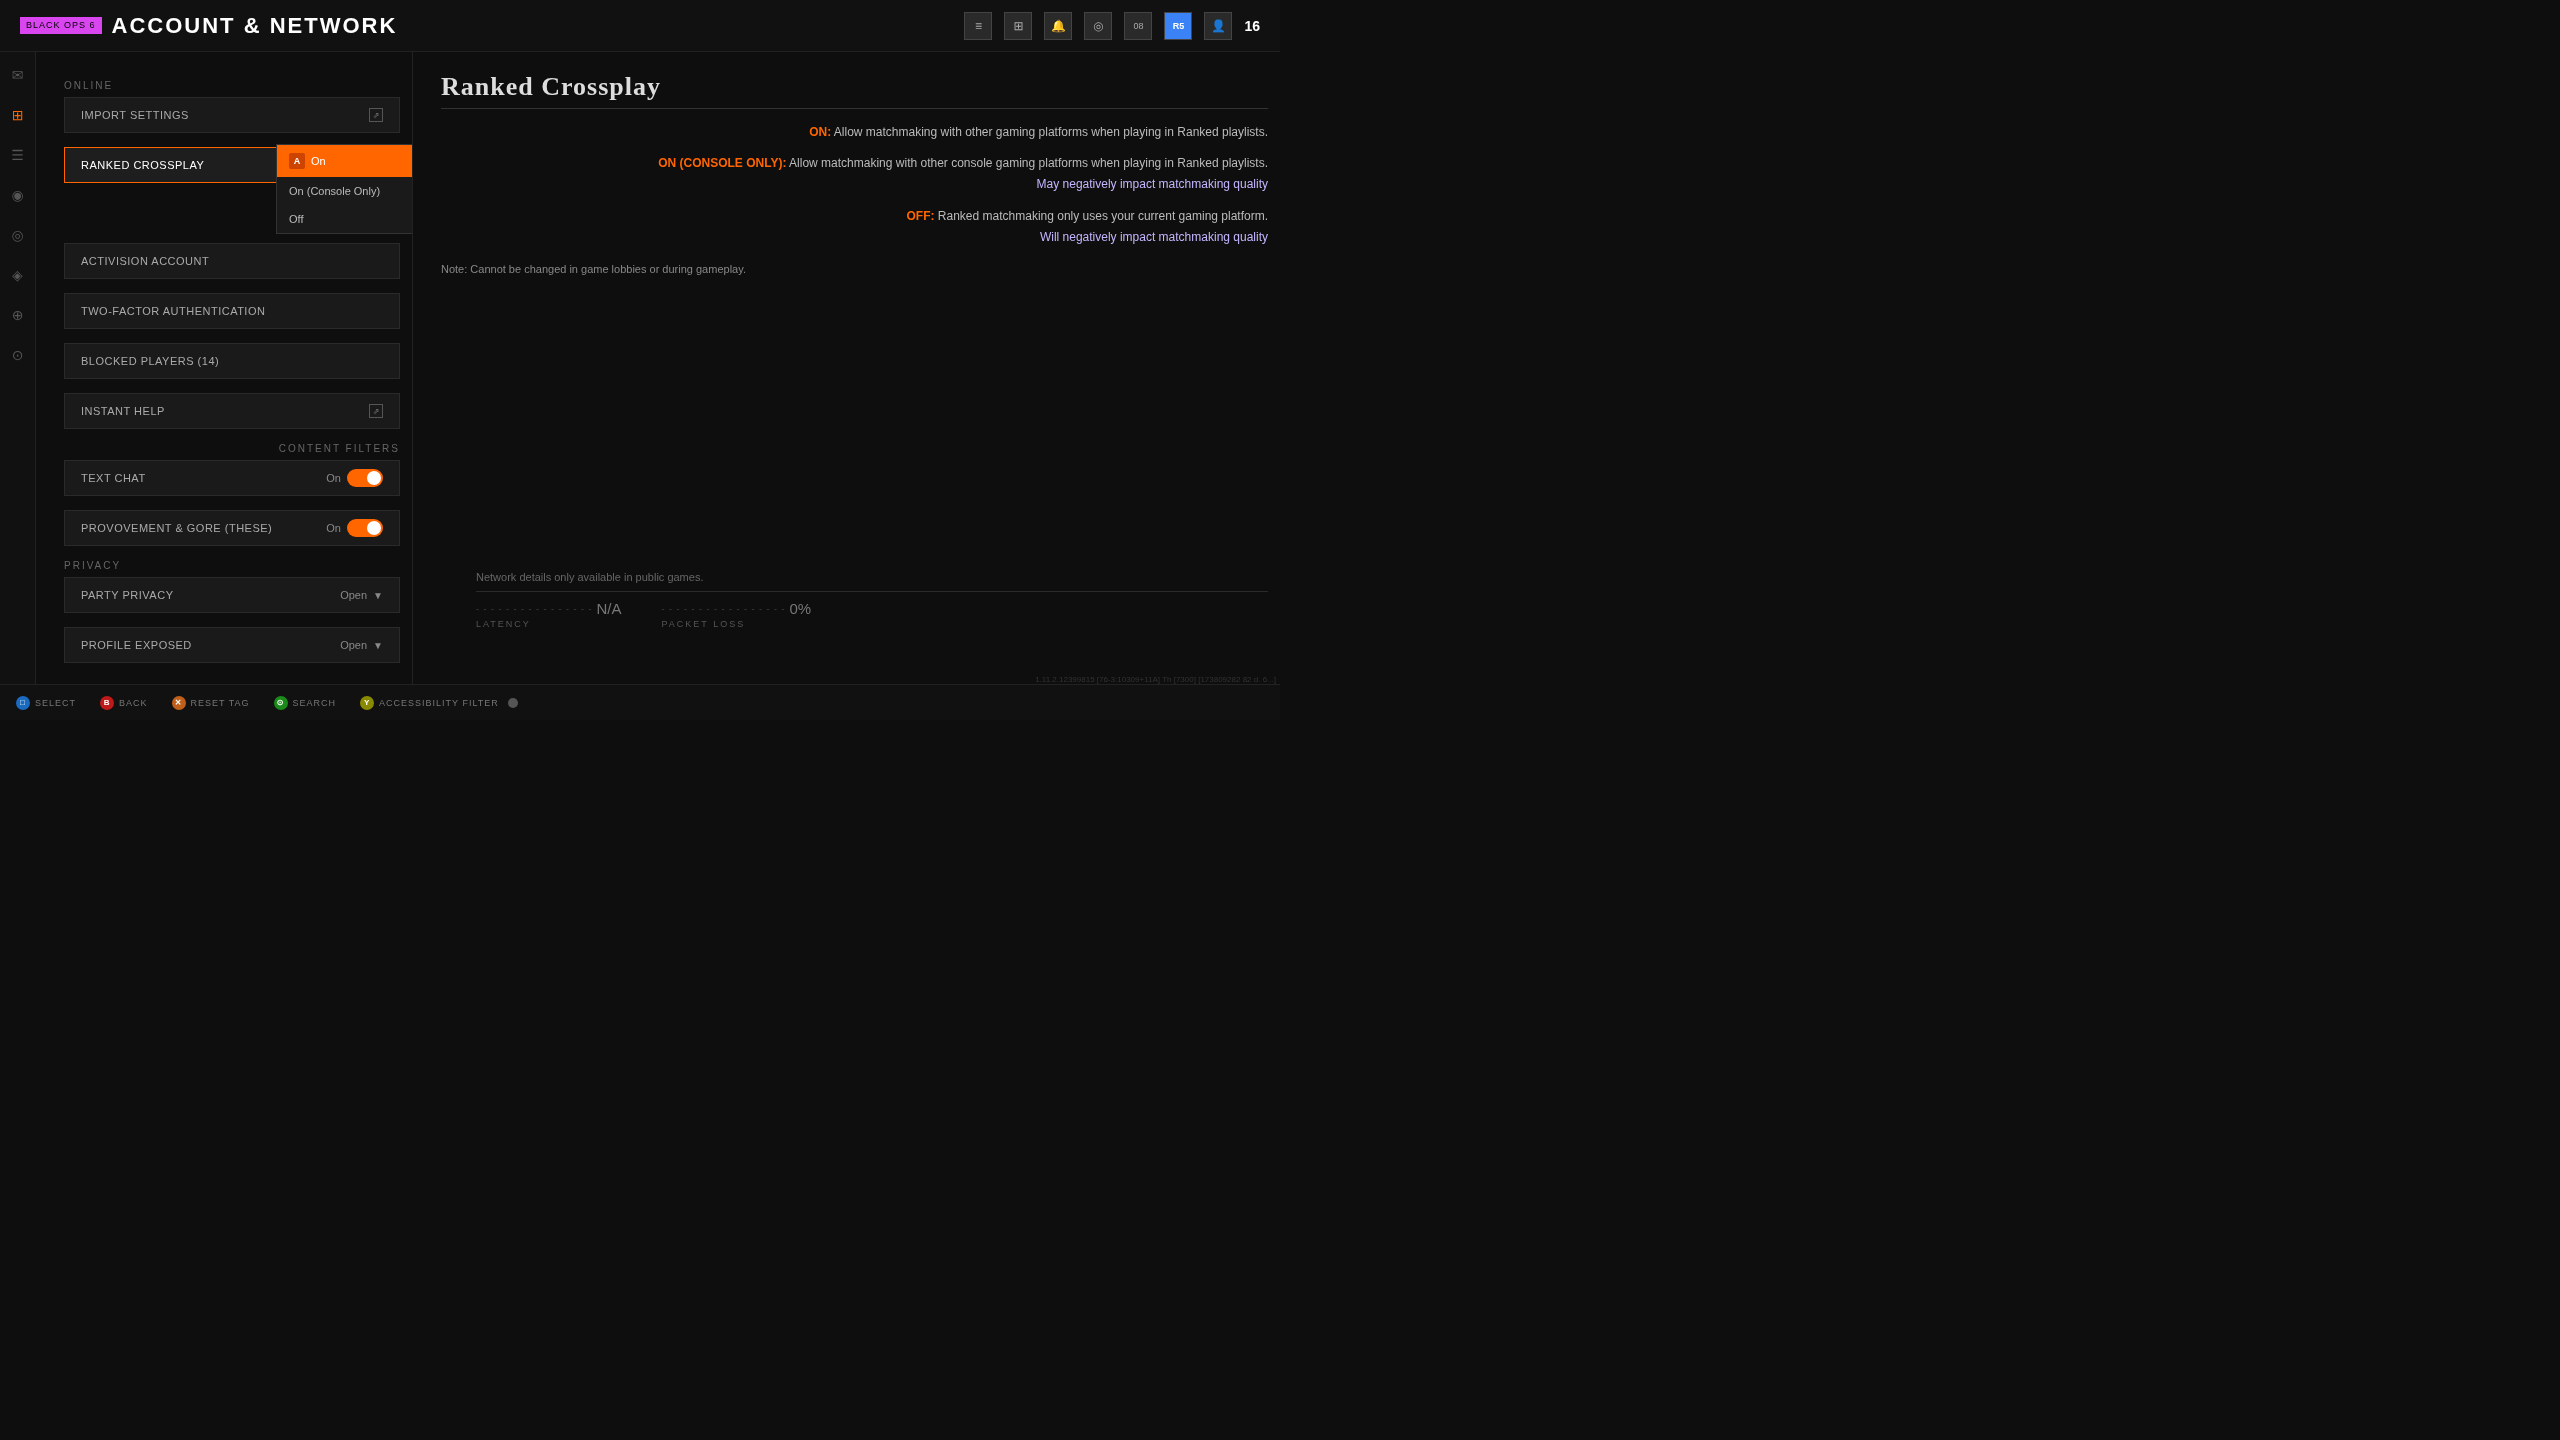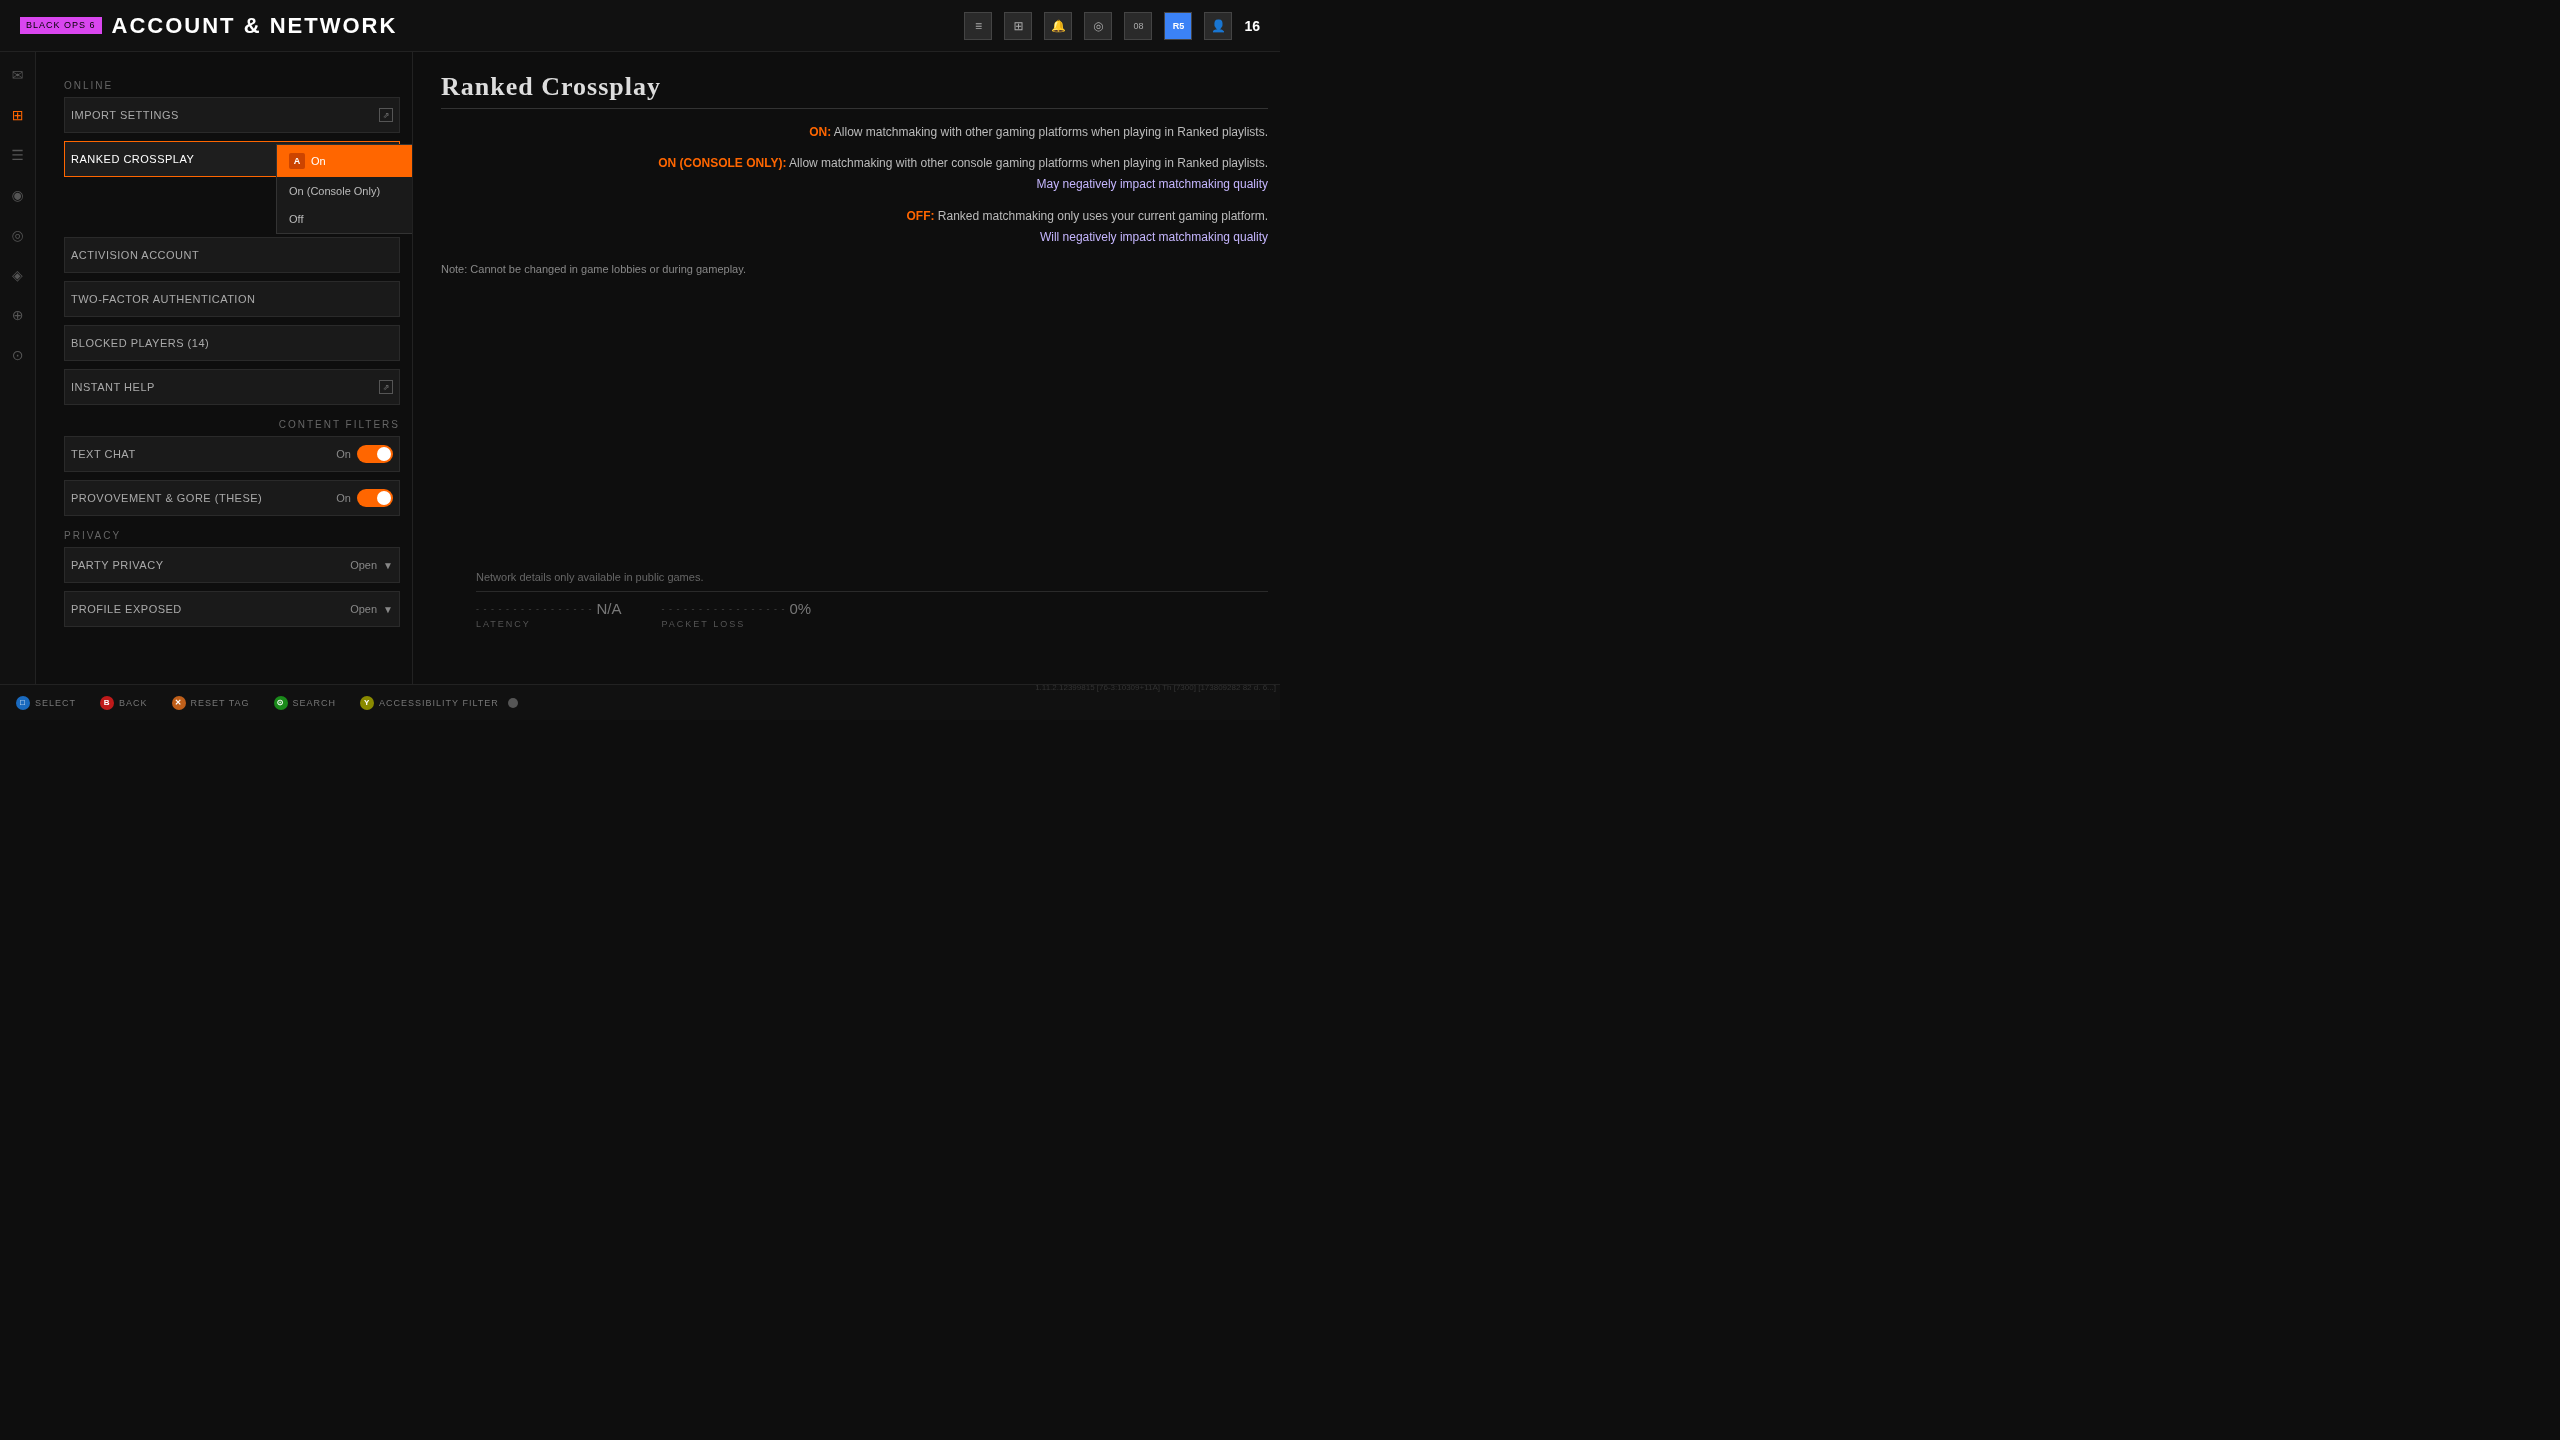--- a/index.html
+++ b/index.html
@@ -119,22 +119,22 @@
       text-transform: uppercase;
       margin-bottom: 6px;
       margin-top: 12px;
     }
     .setting-row {
       display: flex;
       align-items: center;
       justify-content: space-between;
       background: #1a1a1a;
       border: 1px solid #2a2a2a;
-      padding: 8px 6px;
-      margin-bottom: 8px;
+      padding: 8px 16px;
+      margin-bottom: 14px;
       min-height: 36px;
       cursor: pointer;
       position: relative;
     }
     .setting-row.active-row { background: #1e1e1e; border-color: #f60; }
     .setting-row-label {
       font-size: 11px;
       color: #aaa;
       text-transform: uppercase;
       letter-spacing: 0.5px;
@@ -335,21 +335,21 @@
     .acc-dot {
       width: 10px;
       height: 10px;
       border-radius: 50%;
       background: #555;
     }
 
     
     .version-text {
       position: absolute;
-      bottom: 28px;
+      bottom: 36px;
       right: 4px;
       font-size: 8px;
       color: #333;
     }
   </style>
 </head>
 <body>
 
 <div class="header">
   <div class="header-left">

